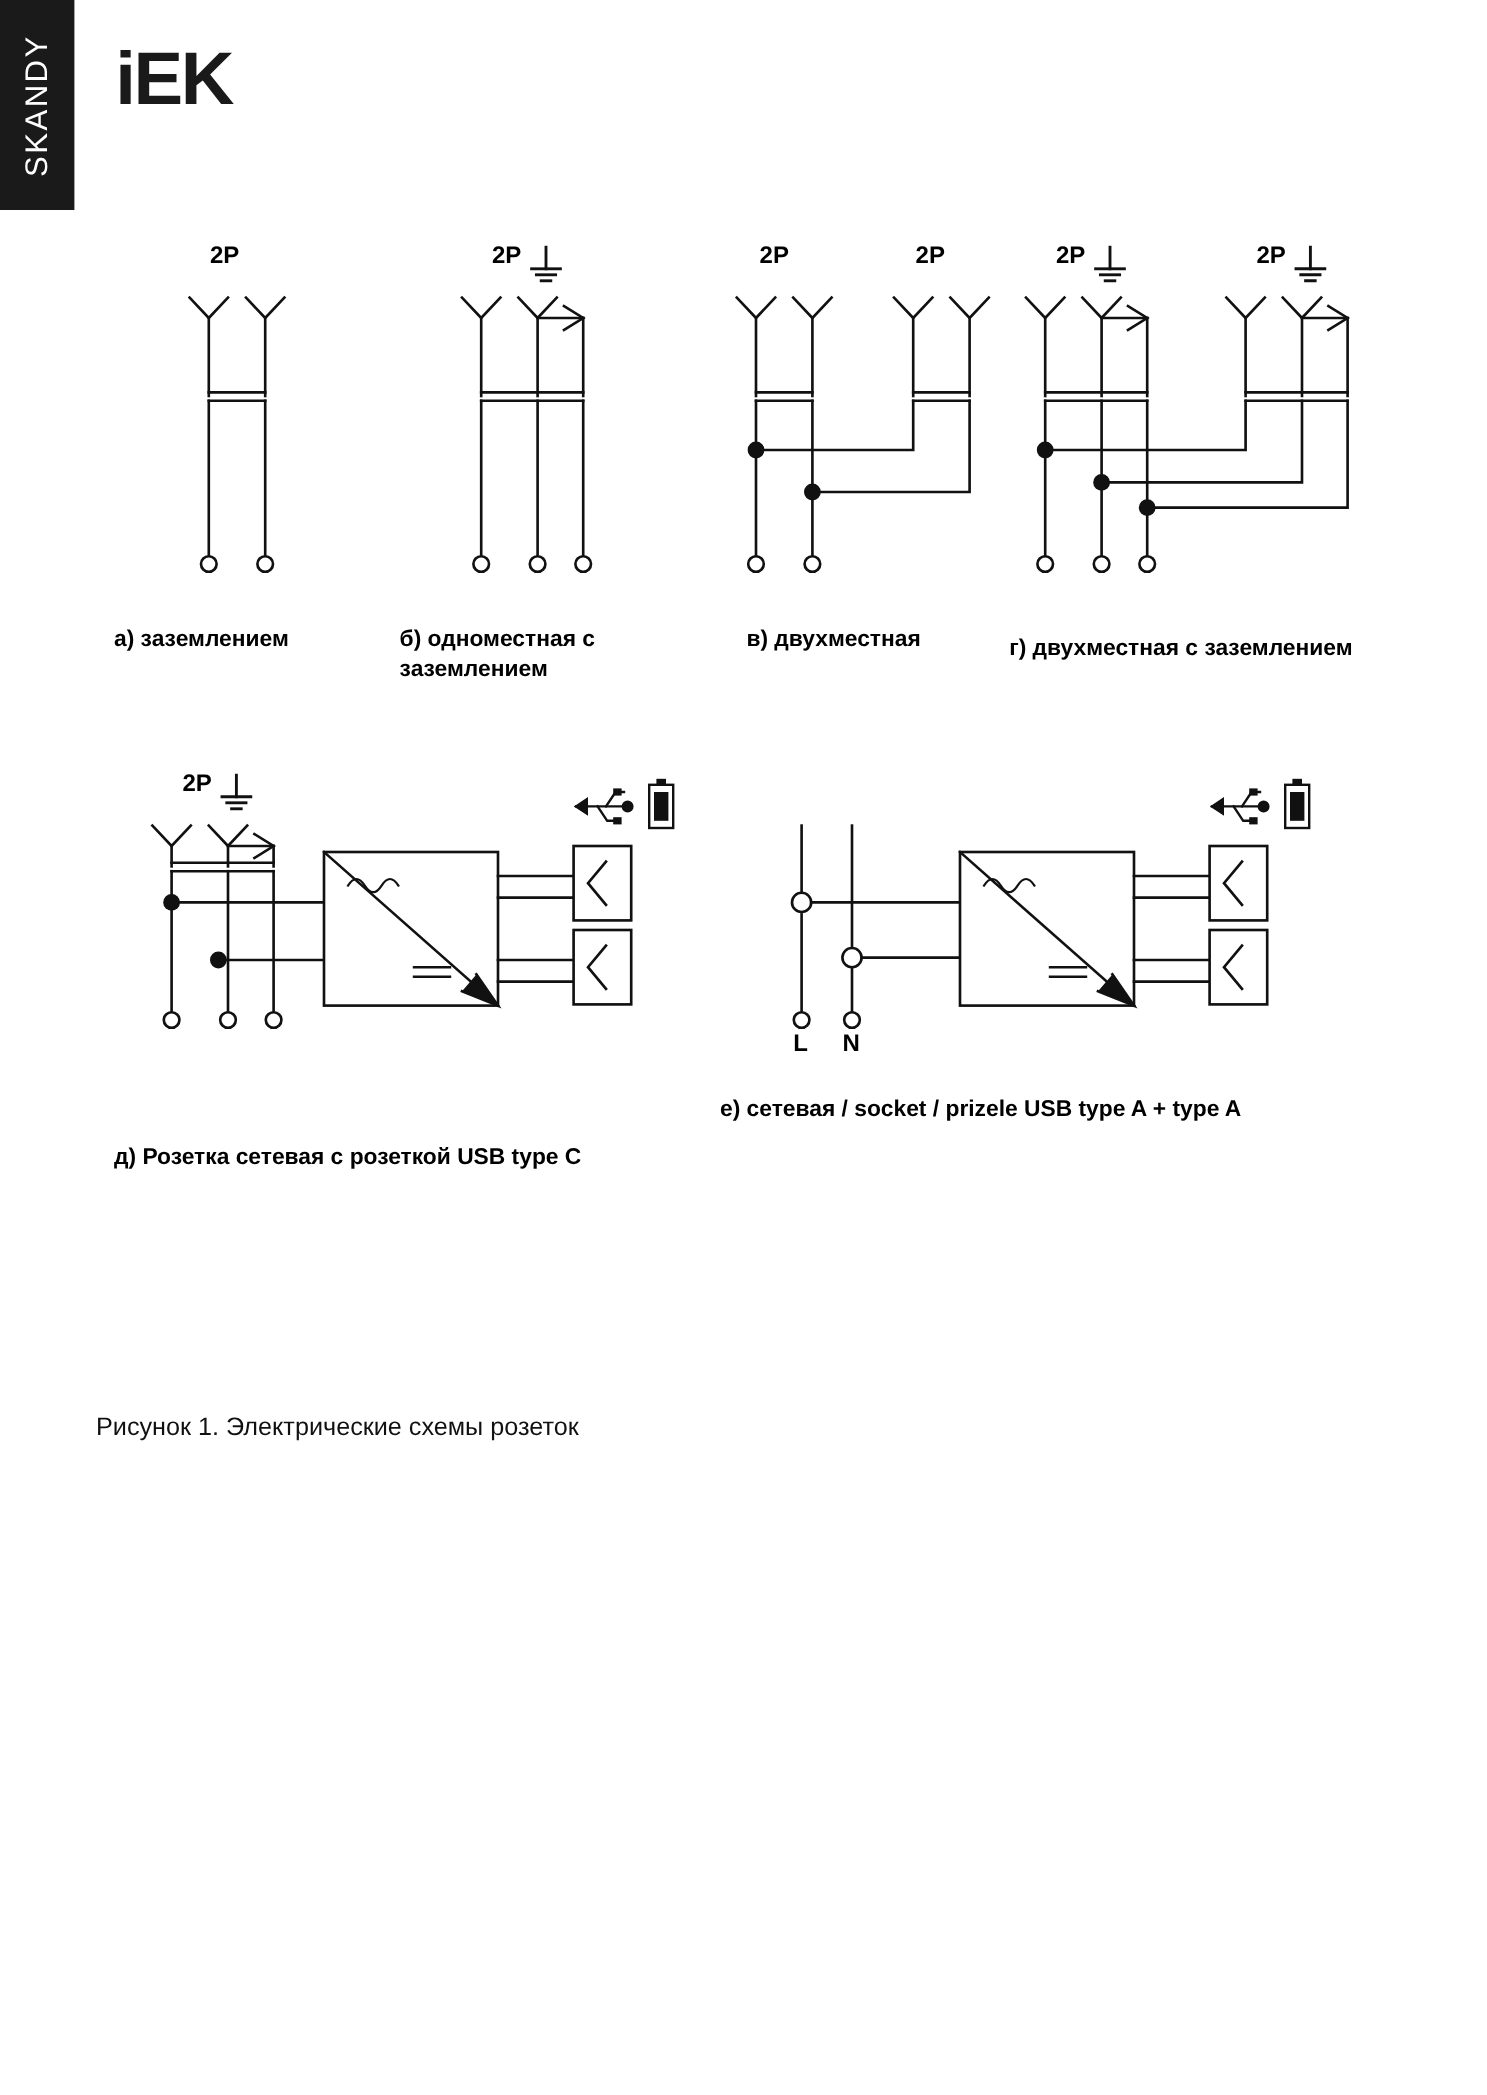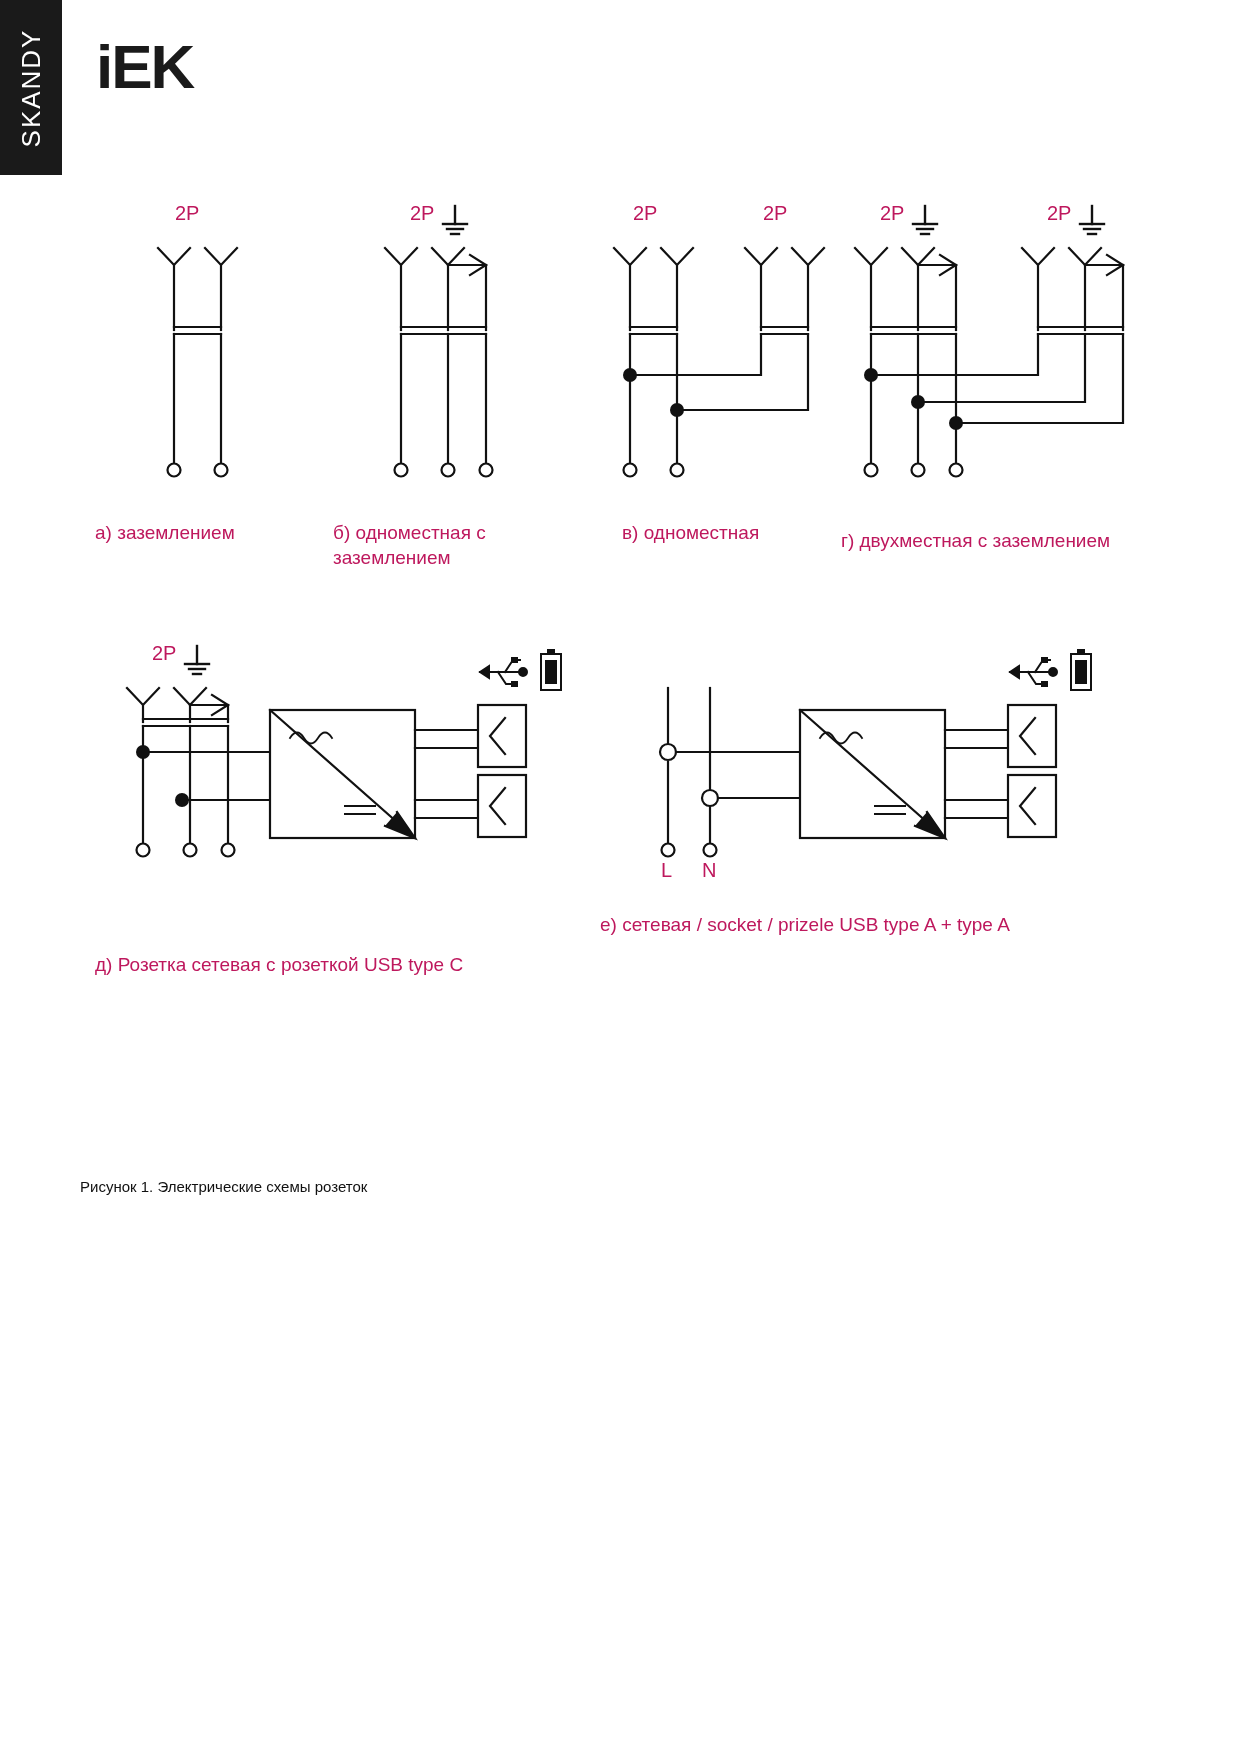--- a/index.html
+++ b/index.html
@@ -56,30 +56,31 @@
     top: 0;
     width: 1239px;
     height: 1746px;
     pointer-events: none;
   }
 
   .caption {
     position: absolute;
     font-size: 19px;
     line-height: 1.32;
-    color: #be185d;
+    color: #000000;
     font-family: "Liberation Sans", sans-serif;
     white-space: pre-line;
+    font-weight: bold;
   }
 
   .fig-title {
     position: absolute;
     left: 80px;
     top: 1178px;
-    font-size: 15px;
+    font-size: 21px;
     color: #111111;
     font-family: "Liberation Sans", sans-serif;
   }
 </style>
 </head>
 <body>
 
 <div class="brand-block">
   <div class="brand-vertical">SKANDY</div>
 </div>
@@ -325,18 +326,18 @@
 <div class="caption" style="left:880px; top:200px; font-size:20px;">2P</div>
 <div class="caption" style="left:1047px; top:200px; font-size:20px;">2P</div>
 <div class="caption" style="left:152px; top:640px; font-size:20px;">2P</div>
 
 <div class="caption" style="left:661px; top:857px; font-size:20px;">L</div>
 <div class="caption" style="left:702px; top:857px; font-size:20px;">N</div>
 
 <div class="caption" style="left:95px; top:520px;">а) заземлением</div>
 <div class="caption" style="left:320px; top:520px; width:210px;margin-left:13px;">б) одноместная с
 заземлением</div>
-<div class="caption" style="left:622px; top:520px;">в) одноместная</div>
+<div class="caption" style="left:622px; top:520px;">в) двухместная</div>
 <div class="caption" style="left:841px; top:528px;">г) двухместная с заземлением</div>
 <div class="caption" style="left:95px; top:912px;margin-top:40px;">д) Розетка сетевая с розеткой USB type C</div>
 <div class="caption" style="left:600px; top:912px;">е) сетевая / socket / prizele USB type A + type A</div>
 
 <div class="fig-title">Рисунок 1. Электрические схемы розеток</div>
 
 </body></html>

